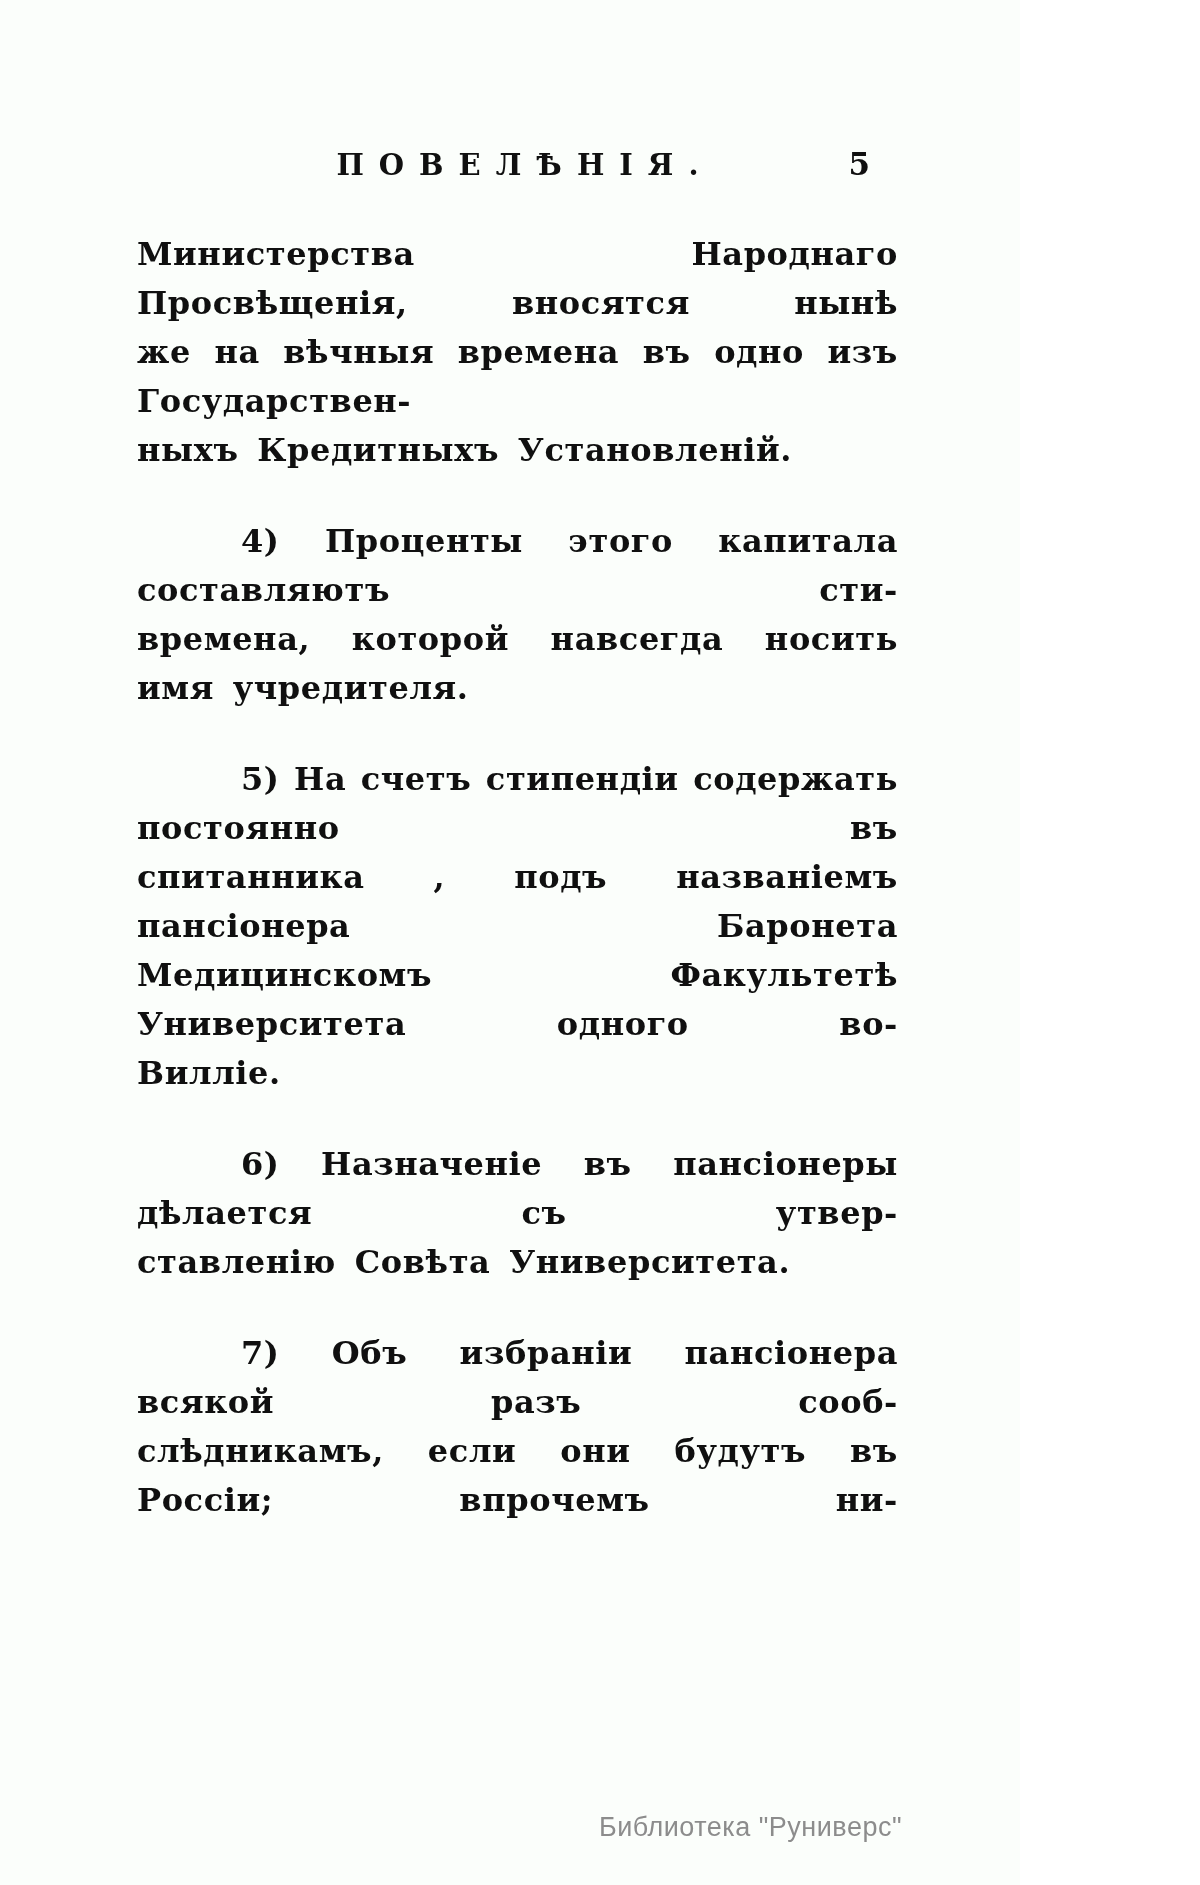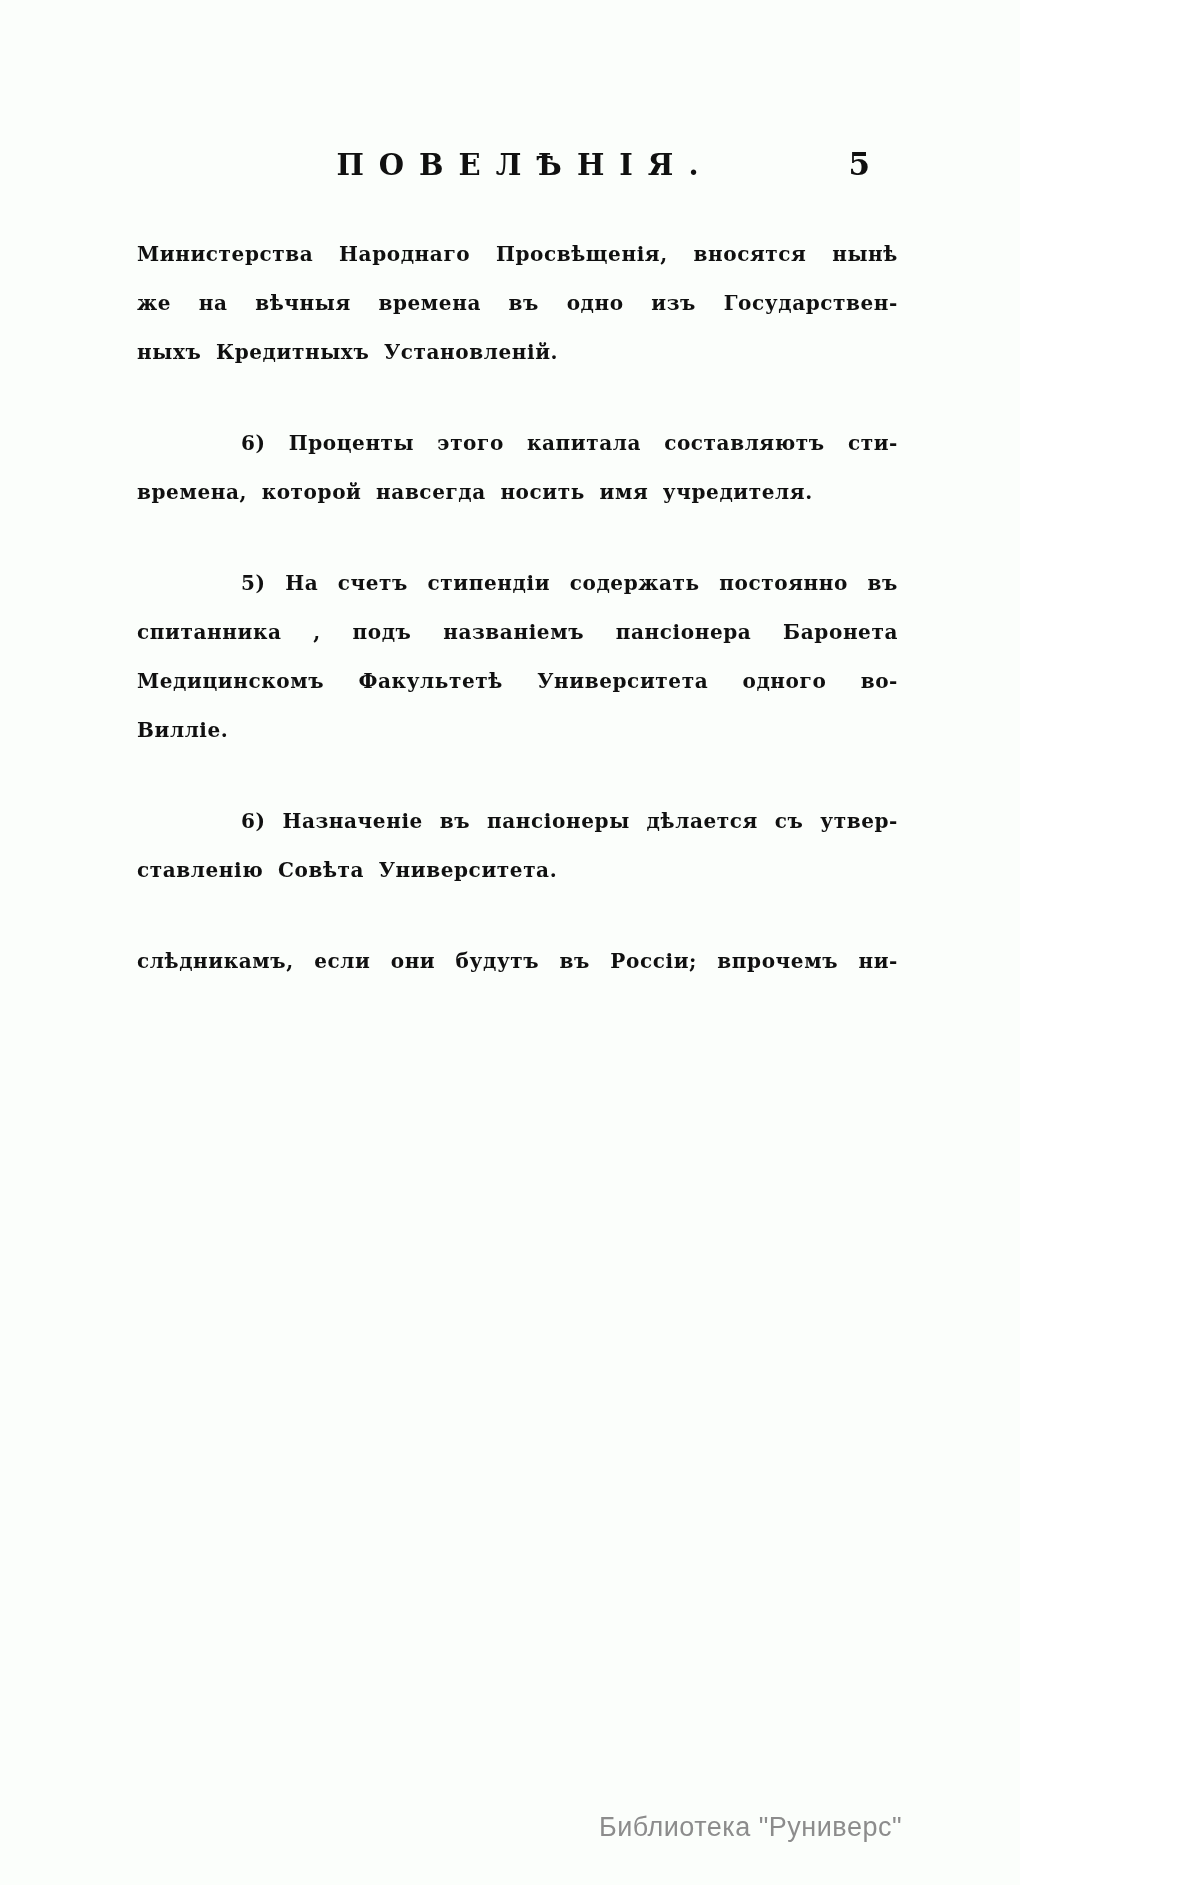--- a/index.html
+++ b/index.html
@@ -29,21 +29,21 @@
     white-space: nowrap;
   }
   .page-number {
     position: absolute; right: 28px; top: -2px;
     font-size: 31px;
     letter-spacing: 0;
   }
   .para { margin-top: 42px; }
   .para:first-child { margin-top: 0; }
   .line {
-    font-size: 20px;
+    font-size: 32px;
     line-height: 49px;
     letter-spacing: 0.6px;
     text-align: justify;
     text-align-last: justify;
   }
   .line.final { text-align-last: left; word-spacing: 7px; }
   .line.indent { text-indent: 104px; }
   .it { }
   .watermark {
     position: absolute;
@@ -65,32 +65,33 @@
       <div class="page-title">ПОВЕЛѢНІЯ.</div>
       <div class="page-number">5</div>
     </div>
     <div id="page-body">
         <div class="para">
           <div class="line"><span class="rm">Министерства Народнаго Просвѣщенія, вносятся нынѣ</span></div>
           <div class="line"><span class="rm">же на вѣчныя времена въ одно изъ Государствен-</span></div>
           <div class="line final"><span class="rm">ныхъ Кредитныхъ Установленій.</span></div>
         </div>
         <div class="para">
-          <div class="line indent"><span class="rm">6) Проценты этого капитала составляютъ </span><span class="it">сти-</span></div>
+          <div class="line indent"><span class="rm">4) Проценты этого капитала составляютъ </span><span class="it">сти-</span></div>
           <div class="line final"><span class="it">времена,</span><span class="rm"> которой навсегда носить имя учредителя.</span></div>
         </div>
         <div class="para">
           <div class="line indent"><span class="rm">5) На счетъ </span><span class="it">стипендіи</span><span class="rm"> содержать постоянно въ</span></div>
           <div class="line"><span class="rm">спитанника , подъ названіемъ </span><span class="it">пансіонера Баронета</span></div>
           <div class="line"><span class="rm">Медицинскомъ Факультетѣ Университета одного во-</span></div>
           <div class="line final"><span class="it">Вилліе.</span></div>
         </div>
         <div class="para">
           <div class="line indent"><span class="rm">6) Назначеніе въ пансіонеры дѣлается съ утвер-</span></div>
           <div class="line final"><span class="rm">ставленію Совѣта Университета.</span></div>
         </div>
         <div class="para">
+          <div class="line indent"><span class="rm">7) Объ избраніи пансіонера всякой разъ сооб-</span></div>
           <div class="line"><span class="rm">слѣдникамъ, если они будутъ въ Россіи; впрочемъ ни-</span></div>
         </div>
       </div>
   </div>
   <div class="watermark">Библиотека "Руниверс"</div>
 </div>
 
 </body></html>

